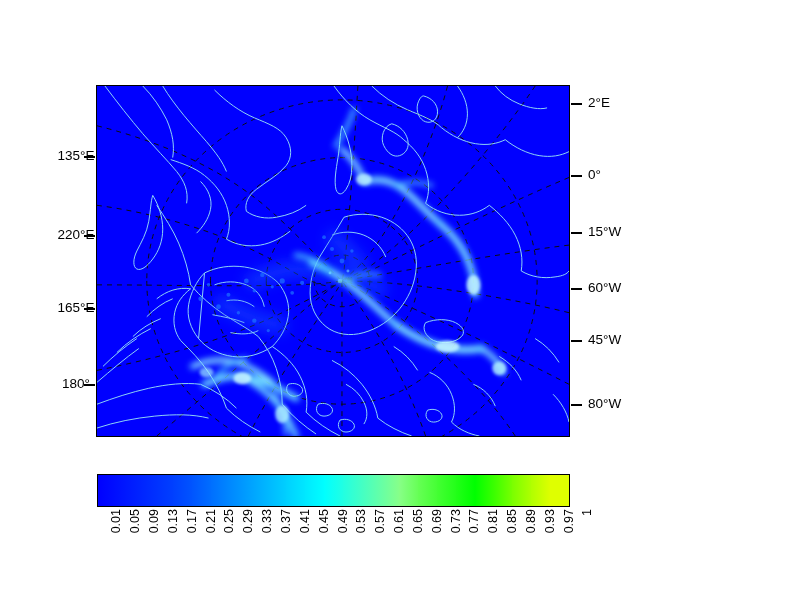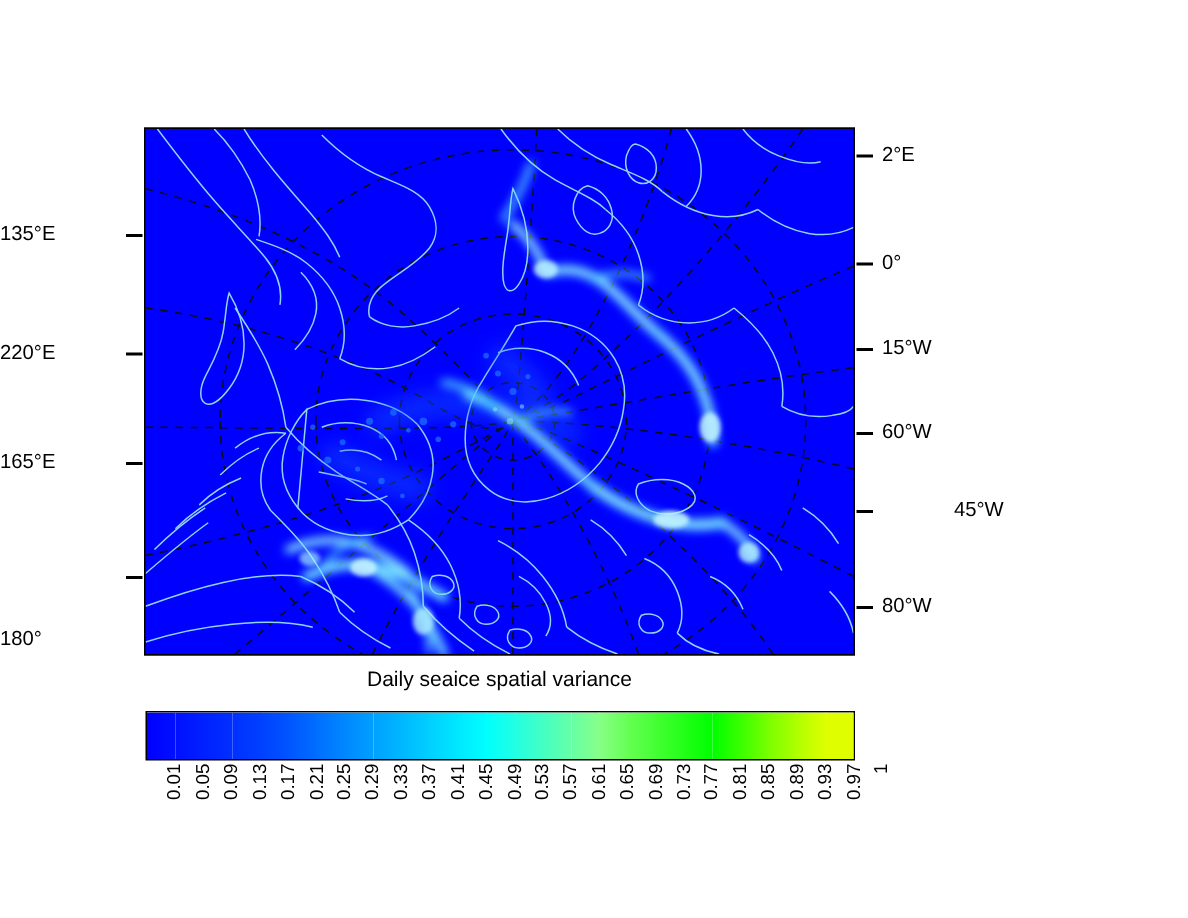--- a/index.html
+++ b/index.html
@@ -62,21 +62,21 @@
   }
   .tick.left  { left: 84px; }
   .tick.right { left: 571px; }
 
   .axis-label {
     position: absolute;
     font-size: 13.5px;
     white-space: nowrap;
     line-height: 1;
   }
-  .axis-label.left  { text-align: left; transform: translateY(-50%); }
+  .axis-label.left  { text-align: center; transform: translateY(-50%); padding-left: 36px; }
   .axis-label.right { text-align: left;  transform: translateY(-50%); }
 
   
   #caption {
     position: absolute;
     left: 96px;
     top: 444px;
     width: 474px;
     text-align: center;
     font-size: 14px;
@@ -338,44 +338,43 @@
     <div class="tick left" style="top:156px"></div>
     <div class="axis-label left" style="left:0; width:80px; top:156px;">135°E</div>
 
     <div class="tick left" style="top:235px"></div>
     <div class="axis-label left" style="left:0; width:80px; top:235px;">220°E</div>
 
     <div class="tick left" style="top:308px"></div>
     <div class="axis-label left" style="left:0; width:80px; top:308px;">165°E</div>
 
     <div class="tick left" style="top:384px"></div>
-    <div class="axis-label left" style="left:0; width:80px; top:384px;margin-top:42px;">180°</div>
+    <div class="axis-label left" style="left:0; width:80px; top:384px;">180°</div>
   </div>
 
   <div>
     <div class="tick right" style="top:103px"></div>
     <div class="axis-label right" style="left:588px; top:103px;">2°E</div>
 
     <div class="tick right" style="top:175px"></div>
     <div class="axis-label right" style="left:588px; top:175px;">0°</div>
 
     <div class="tick right" style="top:232px"></div>
     <div class="axis-label right" style="left:588px; top:232px;">15°W</div>
 
     <div class="tick right" style="top:288px"></div>
     <div class="axis-label right" style="left:588px; top:288px;">60°W</div>
 
     <div class="tick right" style="top:340px"></div>
-    <div class="axis-label right" style="left:588px; top:340px;margin-left:48px;">45°W</div>
+    <div class="axis-label right" style="left:588px; top:340px;">45°W</div>
 
     <div class="tick right" style="top:404px"></div>
     <div class="axis-label right" style="left:588px; top:404px;">80°W</div>
   </div>
 
-  <div id="caption">Daily seaice spatial variance</div>
 
   <div id="colorbar">
       <div class="cb-seg" style="left: 0px; width: 19.44px; background: linear-gradient(to right, rgb(0, 0, 255), rgb(0, 16, 255));"></div>
       <div class="cb-seg" style="left: 18.84px; width: 19.44px; background: linear-gradient(to right, rgb(0, 16, 255), rgb(0, 32, 255));"></div>
       <div class="cb-seg" style="left: 37.68px; width: 19.44px; background: linear-gradient(to right, rgb(0, 32, 255), rgb(0, 48, 255));"></div>
       <div class="cb-seg" style="left: 56.52px; width: 19.44px; background: linear-gradient(to right, rgb(0, 48, 255), rgb(0, 64, 255));"></div>
       <div class="cb-seg" style="left: 75.36px; width: 19.44px; background: linear-gradient(to right, rgb(0, 64, 255), rgb(0, 85, 255));"></div>
       <div class="cb-seg" style="left: 94.2px; width: 19.44px; background: linear-gradient(to right, rgb(0, 85, 255), rgb(0, 111, 255));"></div>
       <div class="cb-seg" style="left: 113.04px; width: 19.44px; background: linear-gradient(to right, rgb(0, 111, 255), rgb(0, 136, 255));"></div>
       <div class="cb-seg" style="left: 131.88px; width: 19.44px; background: linear-gradient(to right, rgb(0, 136, 255), rgb(0, 160, 255));"></div>

